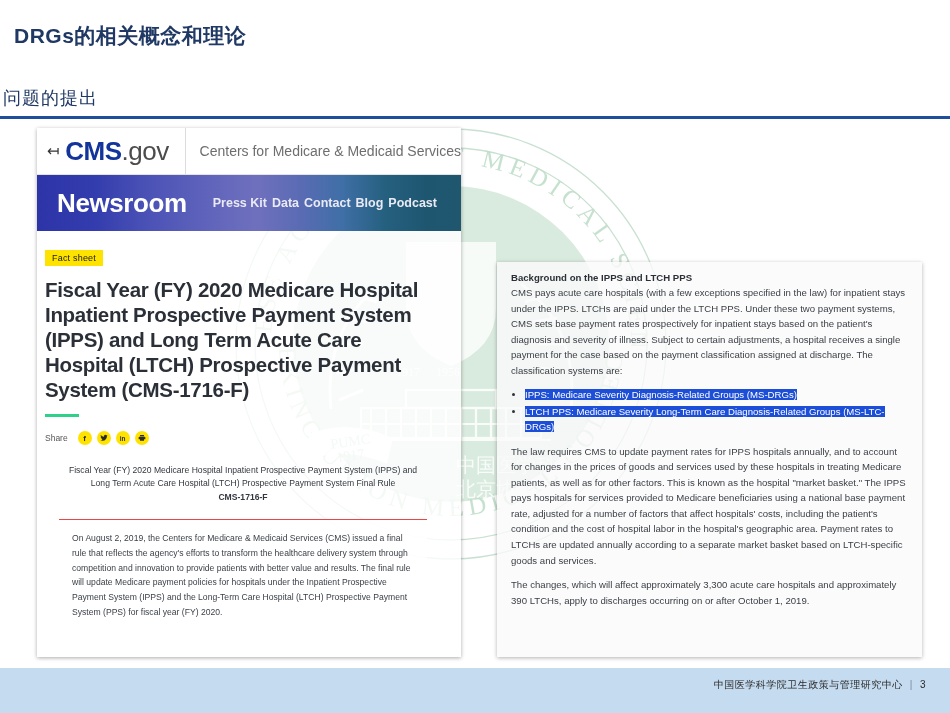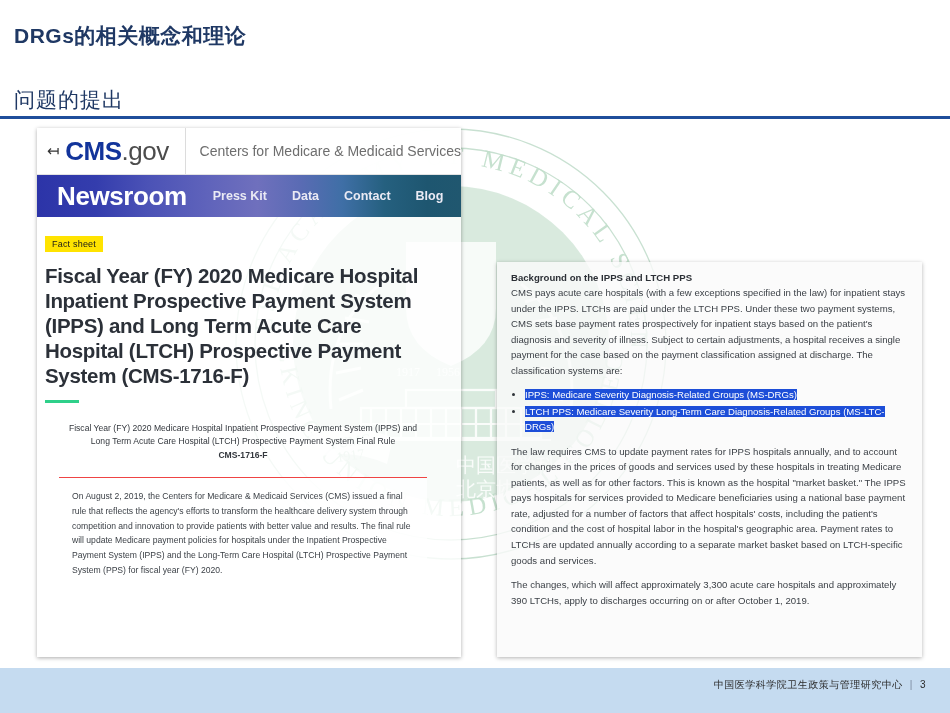--- a/index.html
+++ b/index.html
@@ -10,22 +10,22 @@
     overflow:hidden;position:relative;
   }
 
   
   #slide-title{
     position:absolute;left:14px;top:22px;
     font-size:21px;font-weight:bold;color:#1F3864;
     letter-spacing:.5px;
   }
   #slide-subtitle{
-    position:absolute;left:14px;top:86px;
-    font-size:21px;color:#1F3864;letter-spacing:1px;
+    position:absolute;left:3px;top:86px;
+    font-size:18px;color:#1F3864;letter-spacing:1px;
   }
   #header-rule{
     position:absolute;left:0;top:116px;width:950px;height:3px;
     background:#1F4E9B;
   }
 
   
   #stage{
     position:absolute;left:0;top:119px;width:950px;height:545px;
     background:#ffffff;overflow:hidden;
@@ -57,31 +57,31 @@
   .cms-logo .b{color:#12349B;font-weight:bold;}
   .cms-logo .g{color:#4c4c4c;font-weight:normal;}
   .cms-divider{
     width:1px;height:46px;background:#dcdcdc;margin:0 14px 0 16px;
   }
   .cms-tagline{
     font-size:14px;color:#6e6e6e;white-space:nowrap;
   }
 
   .newsroom-bar{
-    position:relative;height:42px;
+    position:relative;height:56px;
     background:linear-gradient(90deg,#2c34a8 0%,#343dad 14%,#4b52b6 26%,
       #5f63bb 40%,#6f70bd 52%,#5a6bb4 62%,#3f6fa6 72%,#25607f 82%,#1e5670 92%,#20576f 100%);
     display:flex;align-items:center;overflow:hidden;
   }
   .newsroom-title{
     color:#fff;font-size:26px;font-weight:bold;margin-left:20px;
     letter-spacing:-.4px;
   }
   .newsroom-nav{
-    display:flex;gap:25px;margin-left:26px;align-items:flex-end;
+    display:flex;gap:5px;margin-left:26px;align-items:flex-end;
   }
   .newsroom-nav span{
     color:#eaeaf4;font-size:12.5px;font-weight:bold;white-space:nowrap;
   }
 
   .article{padding:16px 20px 0 8px;position:relative;}
   .fact-badge{
     display:inline-block;background:#FFE300;color:#1a1a1a;
     font-size:9px;padding:3px 7px;font-weight:normal;
     letter-spacing:.2px;
@@ -229,20 +229,35 @@
         <span>Contact</span>
         <span>Blog</span>
         <span>Podcast</span>
       </div>
     </div>
 
     <div class="article">
       <div class="fact-badge">Fact sheet</div>
       <div class="article-h1">Fiscal Year (FY) 2020 Medicare Hospital Inpatient Prospective Payment System (IPPS) and Long Term Acute Care Hospital (LTCH) Prospective Payment System (CMS-1716-F)</div>
       <div class="green-rule"></div>
+      <div class="share-row">
+        <span class="share-label">Share</span>
+        <span class="share-ic">f</span>
+        <span class="share-ic">
+          <svg width="8" height="8" viewBox="0 0 24 24">
+              <path fill="#2b2b2b" d="M23 5a9 9 0 0 1-2.6.7A4.5 4.5 0 0 0 22.4 3a9 9 0 0 1-2.9 1.1A4.5 4.5 0 0 0 11.7 8 12.8 12.8 0 0 1 2.4 3.2a4.5 4.5 0 0 0 1.4 6 4.4 4.4 0 0 1-2-.6 4.5 4.5 0 0 0 3.6 4.4 4.5 4.5 0 0 1-2 .1 4.5 4.5 0 0 0 4.2 3.1A9 9 0 0 1 1 18.1a12.7 12.7 0 0 0 6.9 2c8.3 0 12.8-6.9 12.8-12.8v-.6A9 9 0 0 0 23 5z"></path>
+            </svg>
+        </span>
+        <span class="share-ic" style="font-size:6.5px">in</span>
+        <span class="share-ic">
+          <svg width="8" height="8" viewBox="0 0 24 24">
+              <path fill="#2b2b2b" d="M6 3h12v4H6zM4 8h16a2 2 0 0 1 2 2v6h-4v4H6v-4H2v-6a2 2 0 0 1 2-2zm4 8h8v4H8z"></path>
+            </svg>
+        </span>
+      </div>
 
       <div class="centered-block">
         <div>Fiscal Year (FY) 2020 Medicare Hospital Inpatient Prospective Payment System (IPPS) and Long Term Acute Care Hospital (LTCH) Prospective Payment System Final Rule</div>
         <div class="bold">CMS-1716-F</div>
       </div>
 
       <div class="inner-card">On August 2, 2019, the Centers for Medicare &amp; Medicaid Services (CMS) issued a final rule that reflects the agency's efforts to transform the healthcare delivery system through competition and innovation to provide patients with better value and results. The final rule will update Medicare payment policies for hospitals under the Inpatient Prospective Payment System (IPPS) and the Long-Term Care Hospital (LTCH) Prospective Payment System (PPS) for fiscal year (FY) 2020.</div>
     </div>
   </div>
 

